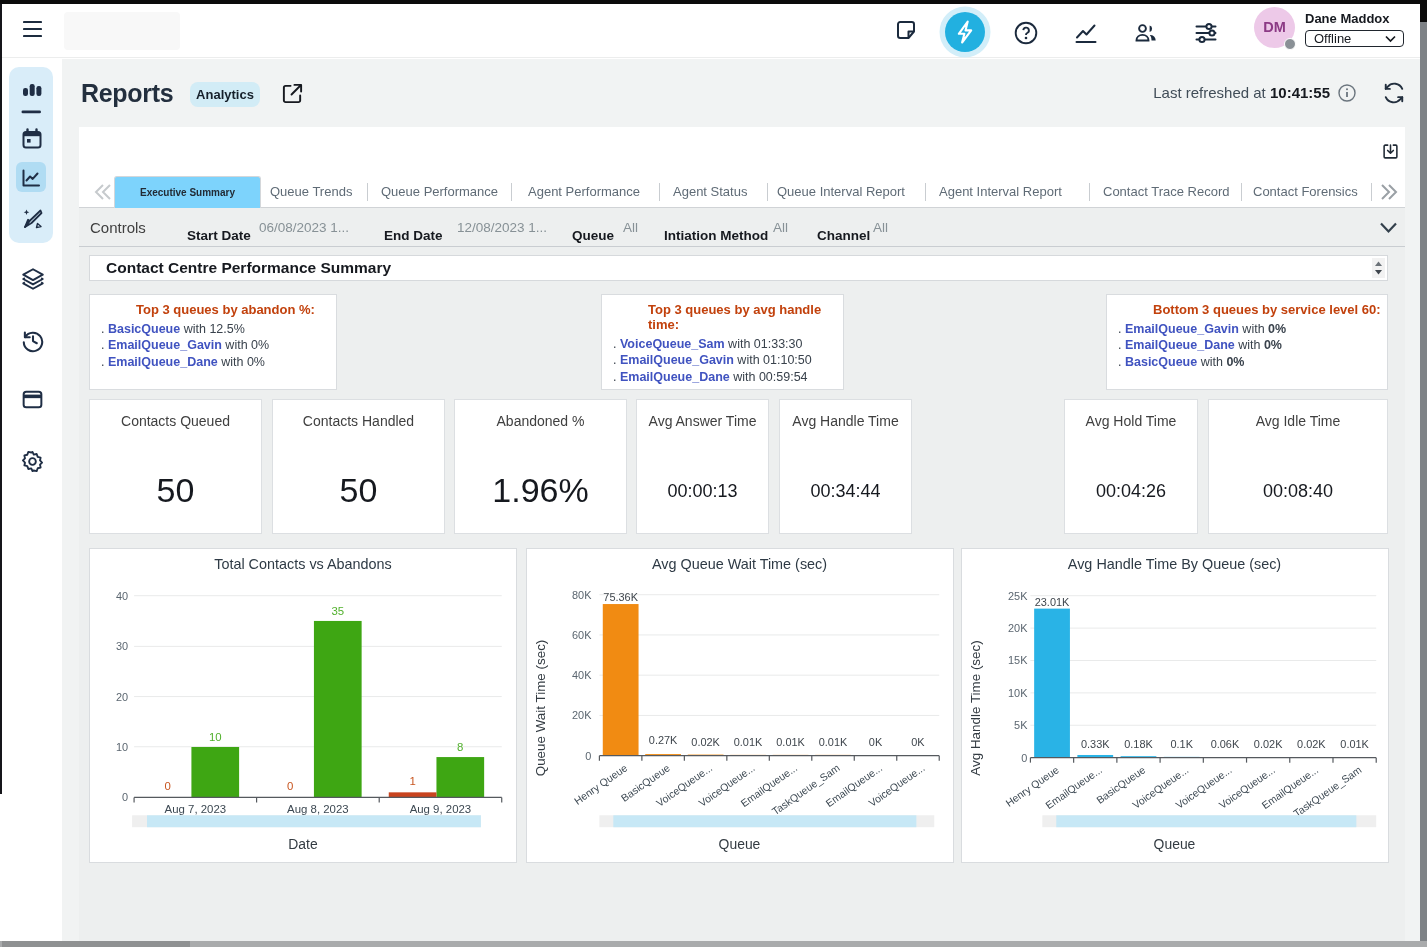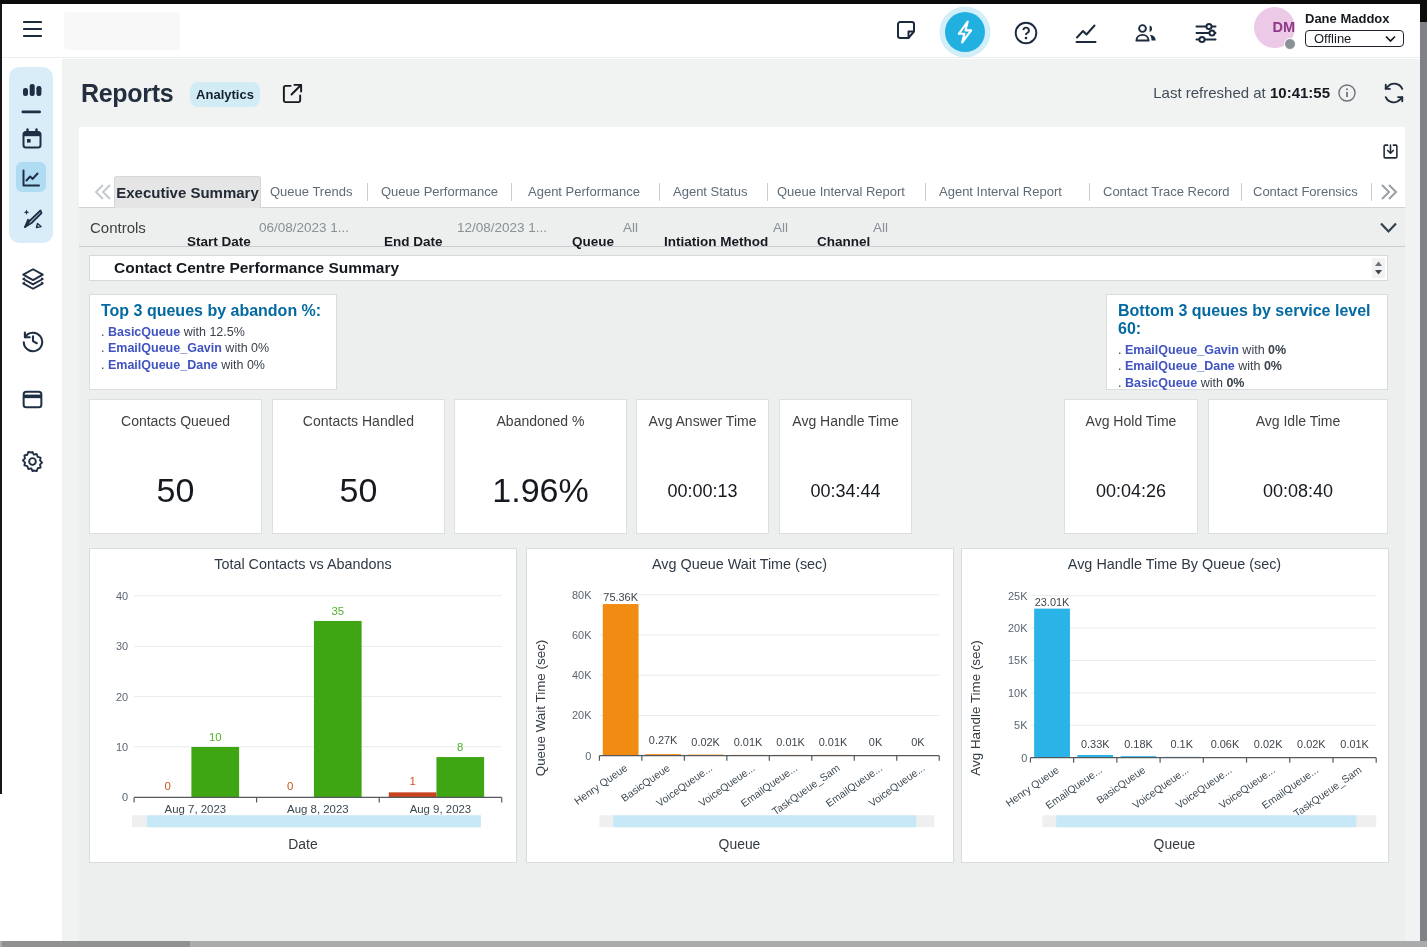--- a/index.html
+++ b/index.html
@@ -25,30 +25,30 @@
   
   #h-reports { left:19px; top:20px; font-size:25px; font-weight:bold; color:#232f3e; letter-spacing:-0.3px; }
   #h-badge { left:128px; top:23px; width:70px; height:25px; background:#d2ecf6; border-radius:8px; font-size:13px; font-weight:bold; color:#16202b; text-align:center; line-height:25px; }
   #h-refresh { right:90px; white-space:nowrap; top:25px; font-size:15px; color:#414d58; }
   
   #dash { left:17px; top:68px; width:1326px; height:814px; background:#edefef; }
   #dash-toolbar { left:0; top:0; width:1326px; height:49px; background:#fff; }
   #tabrow { left:0; top:49px; width:1326px; height:32px; background:#fff; border-bottom:1px solid #d0d3d6; }
   .tab-lbl { position:absolute; top:0; height:31px; line-height:31px; font-size:13px; color:#5f6b76; white-space:nowrap; }
   .tab-sep { position:absolute; top:7px; width:1px; height:18px; background:#c9cdd1; }
-  #tab-active { position:absolute; left:35px; top:0px; width:147px; height:32px; background:#e5e5e5; border:1px solid #d4d7da; border-bottom:none; border-radius:3px 3px 0 0; font-size:15px; font-weight:bold; color:#222b35; text-align:center; line-height:31px; }
+  #tab-active { position:absolute; left:35px; top:0px; width:147px; height:32px; background:#7dd3fc; border:1px solid #d4d7da; border-bottom:none; border-radius:3px 3px 0 0; font-size:10px; font-weight:bold; color:#222b35; text-align:center; line-height:31px; }
   
   #controls { left:0; top:81px; width:1326px; height:39px; border-bottom:1px solid #c9cdd1; }
-  .ctl-b { position:absolute; top:14px; height:39px; line-height:39px; font-size:13.5px; font-weight:bold; color:#16191f; white-space:nowrap; }
+  .ctl-b { position:absolute; top:8px; height:39px; line-height:39px; font-size:13.5px; font-weight:bold; color:#16191f; white-space:nowrap; }
   .ctl-v { position:absolute; top:0; height:39px; line-height:39px; font-size:13.5px; color:#879196; white-space:nowrap; }
   
-  #sumhdr { left:10px; top:128px; width:1299px; height:26px; background:#fff; border:1px solid #d6d9dc; font-size:15.5px; font-weight:bold; color:#16191f; line-height:24px; padding-left:24px; }
+  #sumhdr { left:10px; top:128px; width:1299px; height:26px; background:#fff; border:1px solid #d6d9dc; font-size:15.5px; font-weight:bold; color:#16191f; line-height:24px; padding-left:16px; }
   
   .tbox { position:absolute; top:167px; height:96px; background:#fff; border:1px solid #d9dcdf; padding:7px 0 0 11px; }
-  .tbox .tt { font-size:16px; font-weight:bold; color:#0369a1; margin-bottom:4px; }
+  .tbox .tt { font-size:13px; font-weight:bold; color:#c2410c; margin-bottom:4px;margin-left:35px; }
   .tbox .ln { font-size:12.5px; color:#39424c; line-height:16.4px; white-space:nowrap; }
   .tbox .lk { color:#4053c0; font-weight:bold; }
   
   .kpi { position:absolute; top:272px; height:135px; background:#fff; border:1px solid #dcdfe2; text-align:center; }
   .kpi .kt { font-size:14px; color:#404040; margin-top:13px; }
   .kpi .kvL { font-size:34px; color:#16191f; margin-top:42px; }
   .kpi .kvS { font-size:18px; color:#16191f; margin-top:52px; }
   
   .chart { position:absolute; top:421px; width:428px; height:315px; background:#fff; border:1px solid #d9dcdf; }
   
@@ -95,21 +95,21 @@
 
   <svg class="abs" style="left:1192px;top:17px" width="24" height="24" viewBox="0 0 24 24" fill="none" stroke="#1b2a3d" stroke-width="2" stroke-linecap="round">
       <path d="M2.5 5.5h19M2.5 12h19M2.5 18.5h19"></path>
       <g fill="#fff">
         <circle cx="15" cy="5.5" r="2.6"></circle>
         <circle cx="18" cy="12" r="2.6"></circle>
         <circle cx="8" cy="18.5" r="2.6"></circle>
       </g>
     </svg>
 
-  <div class="abs" style="left:1252px;top:3px;width:41px;height:41px;border-radius:50%;background:#edc9e8;text-align:right;line-height:41px;font-size:14.5px;font-weight:bold;color:#8c3a85">DM</div>
+  <div class="abs" style="left:1252px;top:3px;width:41px;height:41px;border-radius:50%;background:#edc9e8;text-align:center;line-height:41px;font-size:14.5px;font-weight:bold;color:#8c3a85">DM</div>
   <div class="abs" style="left:1282px;top:34px;width:12px;height:12px;border-radius:50%;background:#8a9096;border:1.5px solid #fff"></div>
   <div class="abs" style="left:1303px;top:7px;font-size:13px;font-weight:bold;color:#16191f">Dane Maddox</div>
   <div class="abs" style="left:1303px;top:26px;width:99px;height:17px;border:1px solid #20262e;border-radius:4px;background:#fff;font-size:13px;color:#16191f;line-height:15px;padding-left:8px">Offline
     <svg class="abs" style="right:7px;top:4px" width="11" height="8" viewBox="0 0 11 8" fill="none" stroke="#16191f" stroke-width="1.7">
         <path d="M1 1.5l4.5 4.5L10 1.5"></path>
       </svg>
   </div>
 </div>
 <div class="abs" id="sidebar">
   <div class="abs" id="side-blue"></div>
@@ -236,20 +236,26 @@
           <path d="M4.5 0.5 8 5H1z" fill="#6b7278"></path>
           <path d="M4.5 13.5 1 9h7z" fill="#3f464d"></path>
         </svg>
     </div>
     <div class="tbox" style="left:10px;width:248px">
       <div class="tt">Top 3 queues by abandon %:</div>
       <div class="ln">. <span class="lk">BasicQueue</span> with 12.5%</div>
       <div class="ln">. <span class="lk">EmailQueue_Gavin</span> with 0%</div>
       <div class="ln">. <span class="lk">EmailQueue_Dane</span> with 0%</div>
     </div>
+    <div class="tbox" style="left:522px;width:243px">
+      <div class="tt">Top 3 queues by avg handle time:</div>
+      <div class="ln">. <span class="lk">VoiceQueue_Sam</span> with 01:33:30</div>
+      <div class="ln">. <span class="lk">EmailQueue_Gavin</span> with 01:10:50</div>
+      <div class="ln">. <span class="lk">EmailQueue_Dane</span> with 00:59:54</div>
+    </div>
     <div class="tbox" style="left:1027px;width:282px">
       <div class="tt">Bottom 3 queues by service level 60:</div>
       <div class="ln">. <span class="lk">EmailQueue_Gavin</span> with <b>0%</b></div>
       <div class="ln">. <span class="lk">EmailQueue_Dane</span> with <b>0%</b></div>
       <div class="ln">. <span class="lk">BasicQueue</span> with <b>0%</b></div>
     </div>
     <div class="kpi" style="left:10px;width:173px">
         <div class="kt">Contacts Queued</div>
         <div class="kvL">50</div>
       </div>

